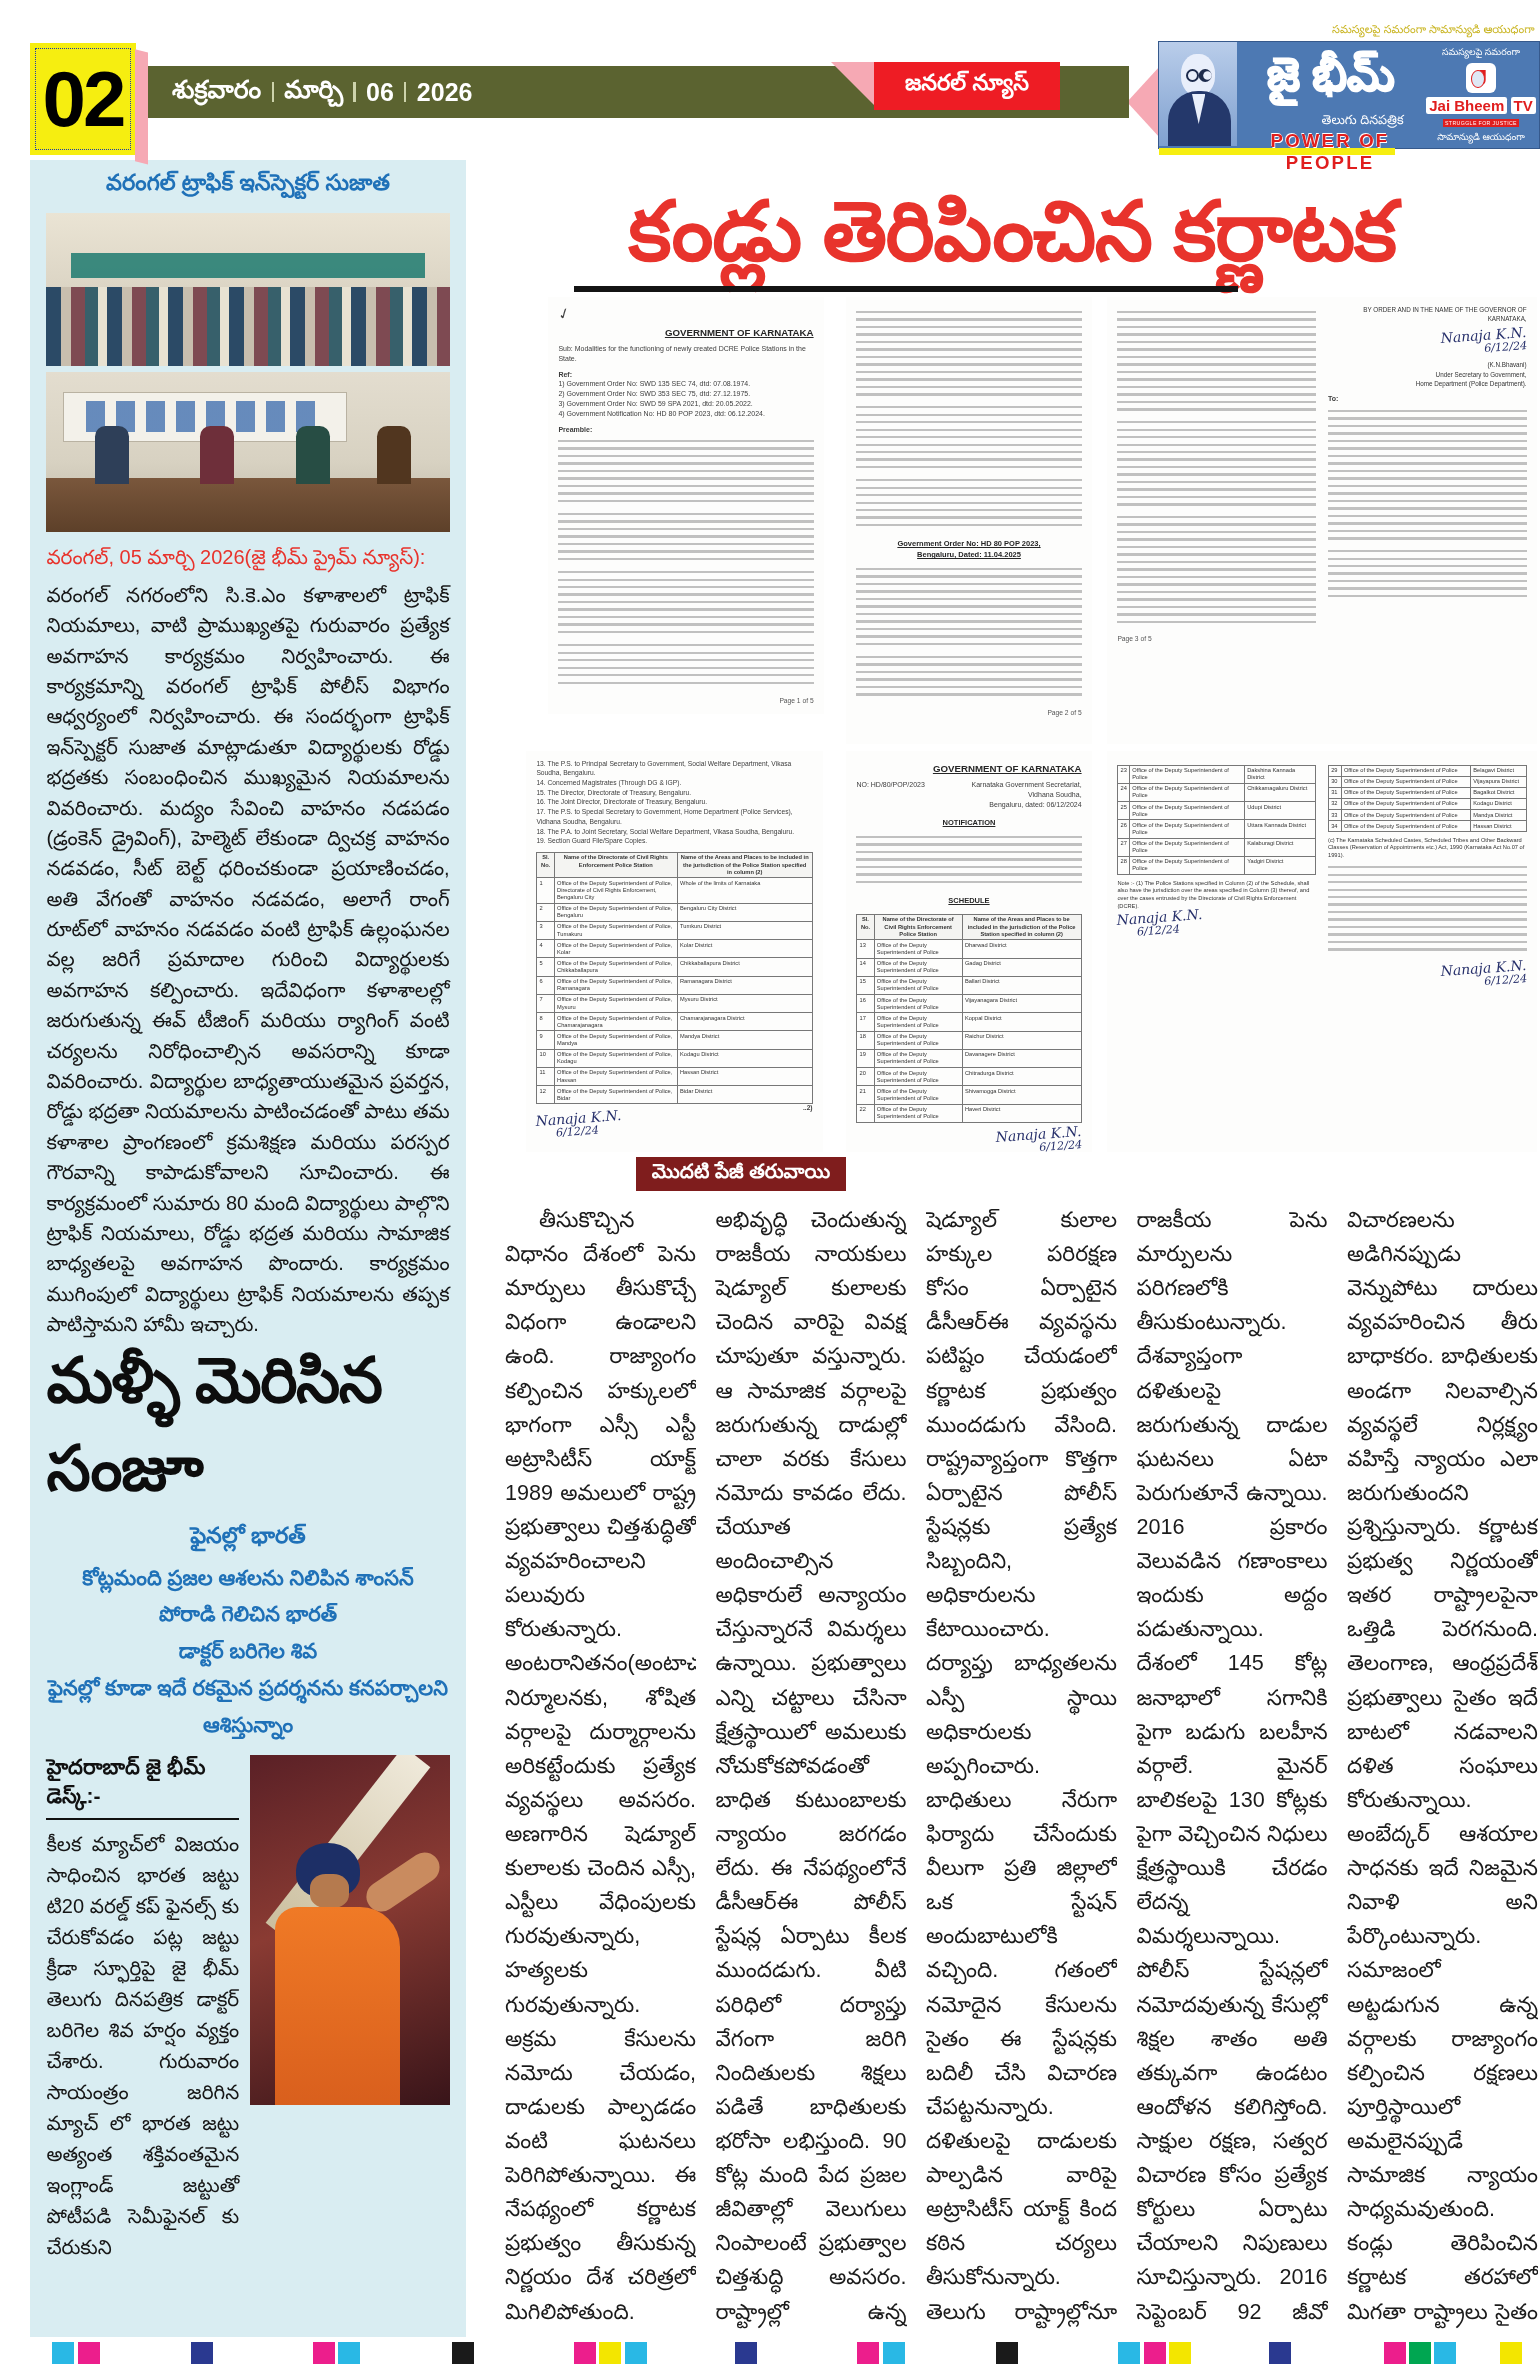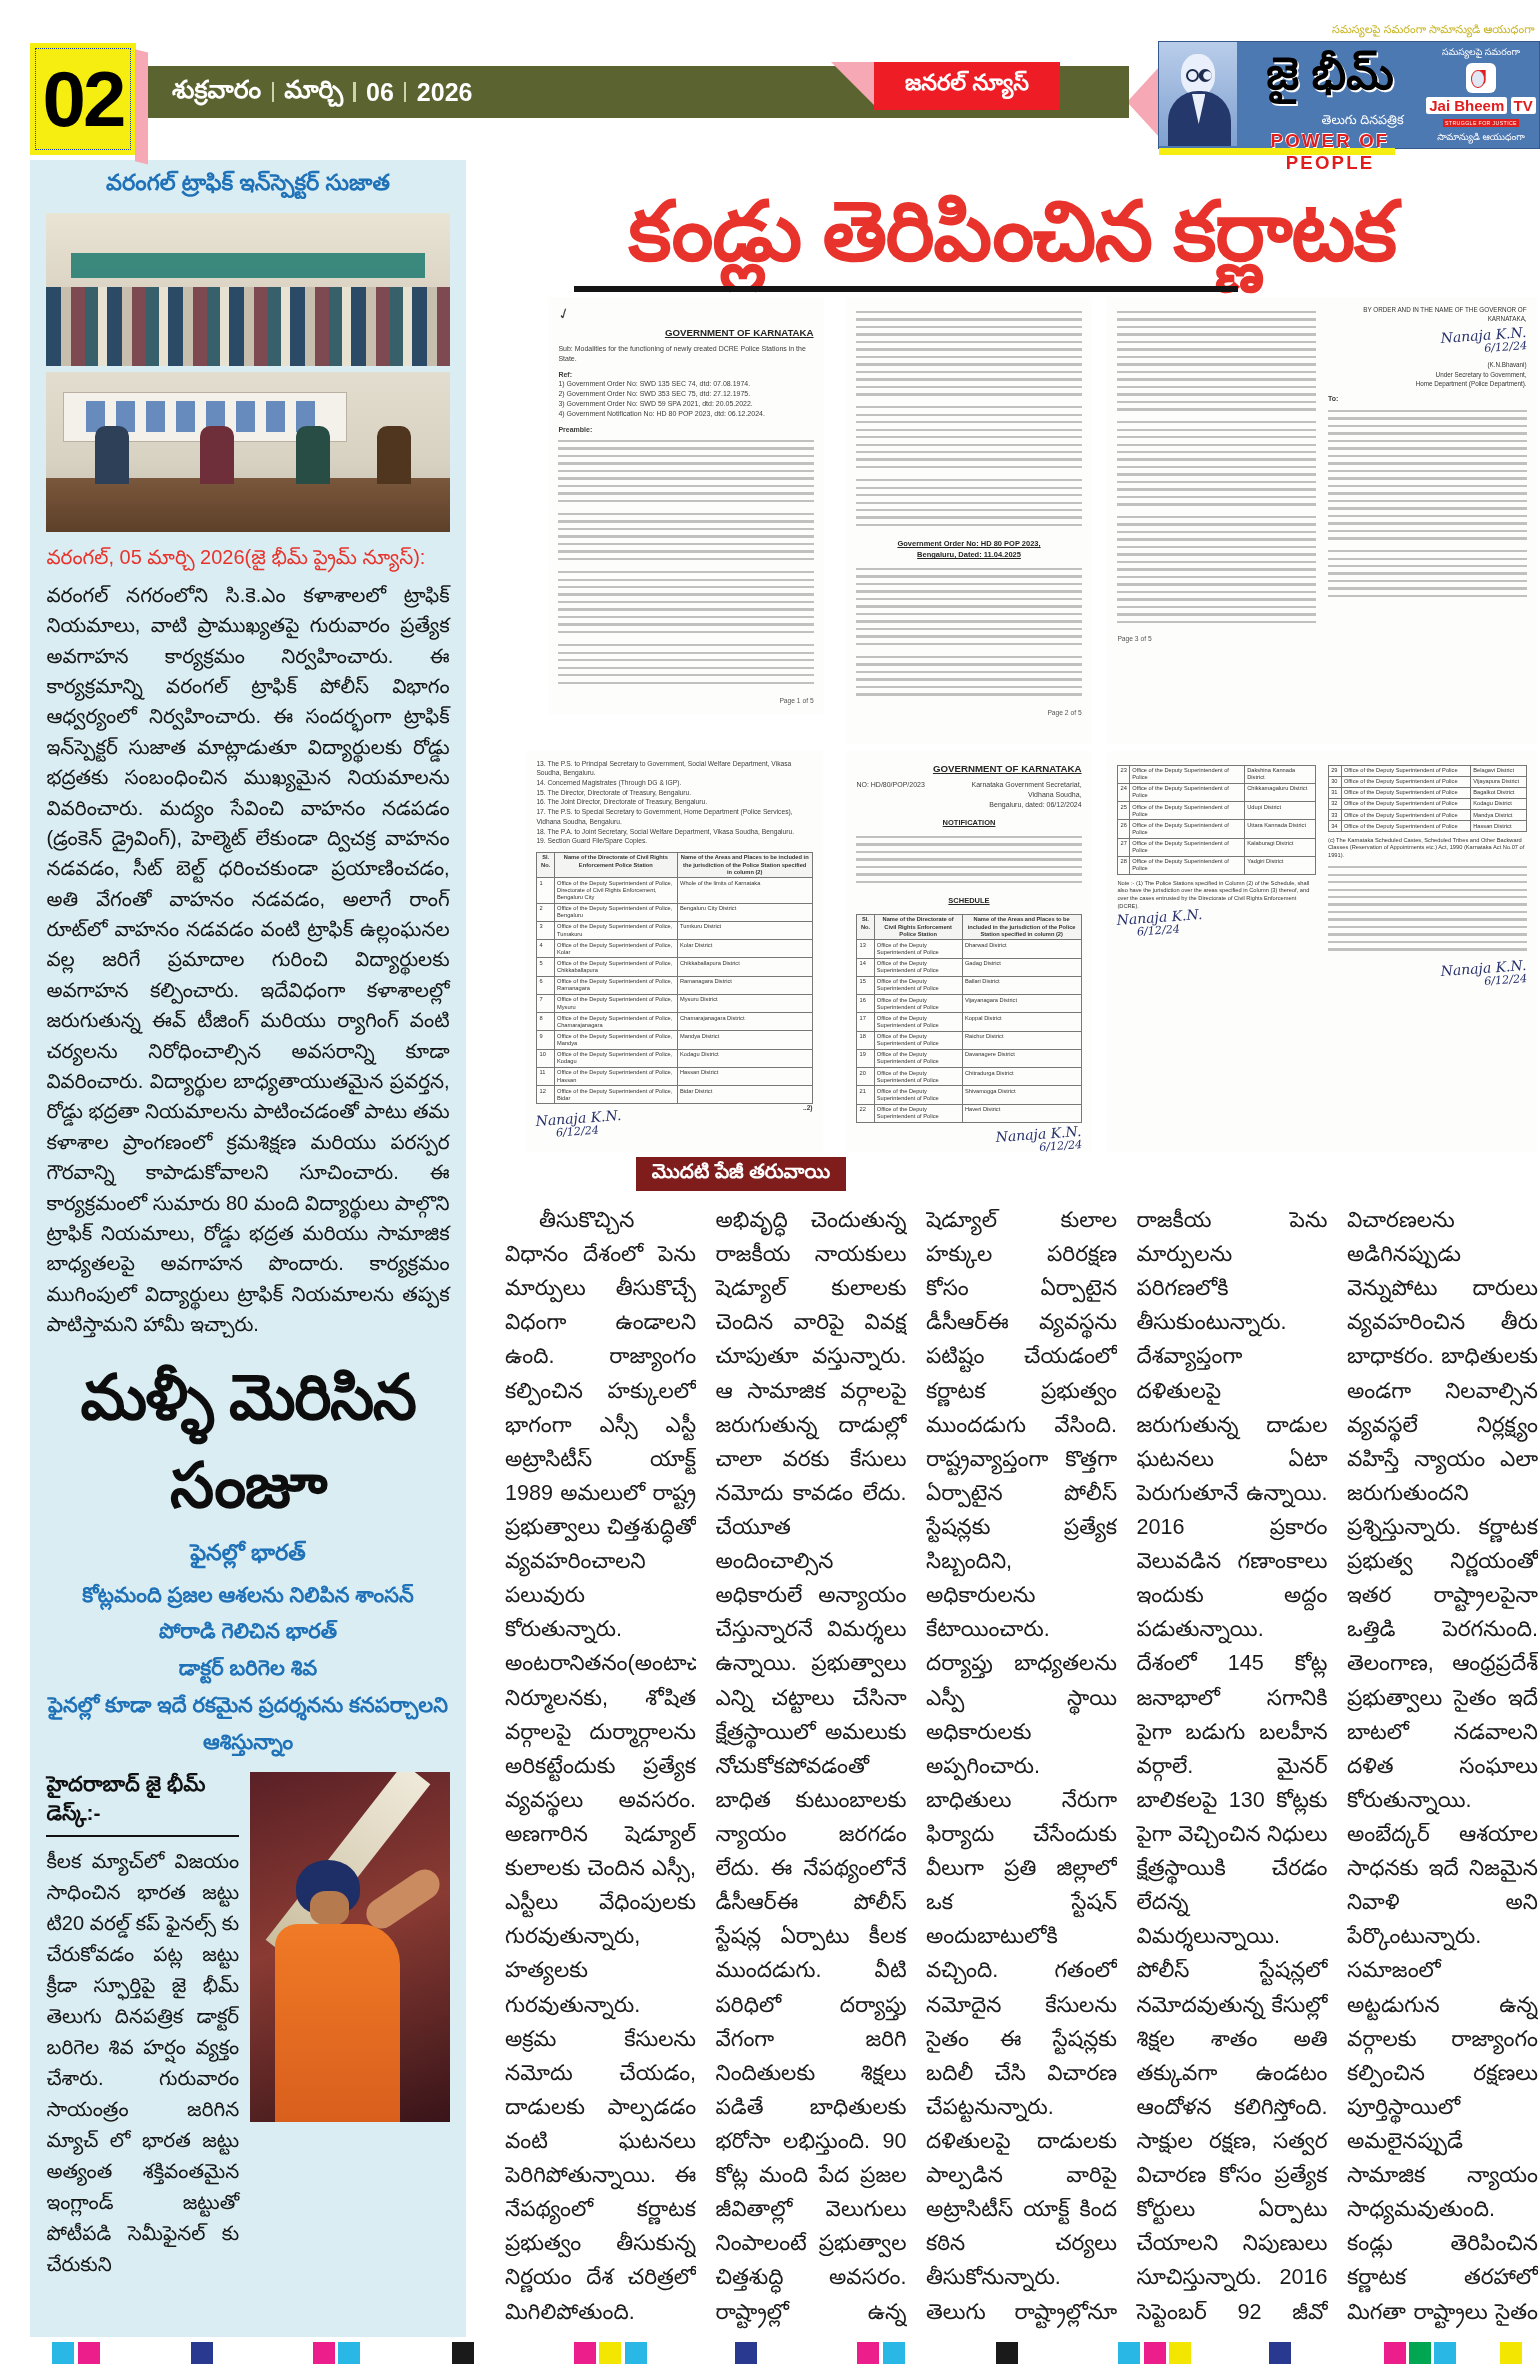--- a/index.html
+++ b/index.html
@@ -18,21 +18,21 @@
   .bar-arrow{left:1127px;top:66px;width:33px;height:72px;background:#f6a9b4;clip-path:polygon(100% 0,100% 100%,0 50%);z-index:0;}
   
   .masthead{left:1158px;top:41px;width:380px;height:106px;background:#4d79b3;border:0.7px solid #36598c;z-index:2;display:flex;}
   .mast-note{position:absolute;top:-19.4px;right:4.5px;font-size:11.2px;color:#c9b41f;white-space:nowrap;}
   .amb{width:78px;height:104px;position:relative;background:linear-gradient(180deg,#b9cdea 0%,#7fa0cf 100%);overflow:hidden;}
   .amb-face{position:absolute;left:22.4px;top:12px;width:34px;height:42px;border-radius:46%;background:#e9effb;}
   .amb-glass{position:absolute;left:27px;top:27px;width:9px;height:9px;border:2.2px solid #1d2b4c;border-radius:50%;box-shadow:15px 0 0 -2.2px #e9effb,12.7px 0 0 #1d2b4c;}
   .amb-suit{position:absolute;left:9px;top:49px;width:63px;height:57px;background:#24386b;border-radius:30px 30px 0 0;}
   .amb-shirt{position:absolute;left:33px;top:52px;width:13.4px;height:30px;background:#e9effb;clip-path:polygon(0 0,100% 0,50% 100%);}
   .mast-mid{flex:1;position:relative;text-align:center;}
-  .mast-title{margin-top:6px;font-size:45px;font-weight:bold;color:#000000;text-shadow:1.5px 1.5px 0 #fff;}
+  .mast-title{margin-top:6px;font-size:45px;font-weight:bold;color:#ffffff;text-shadow:1.5px 1.5px 0 #fff;}
   .mast-sub{font-size:12.7px;color:#fff;margin-top:1.5px;text-align:right;padding-right:19.4px;}
   .mast-power{font-size:18.6px;font-weight:bold;color:#e01e1e;letter-spacing:2.2px;text-shadow:0.7px 0.7px 0 #fff,-0.7px -0.7px 0 #fff;}
   .mast-right{width:110px;display:flex;flex-direction:column;align-items:center;justify-content:space-between;padding:4.5px 3px;}
   .mast-slog{font-size:9.3px;color:#fff;white-space:nowrap;}
   .tvlogo{width:30px;height:30px;background:#fff;border-radius:6px;position:relative;display:flex;align-items:center;justify-content:center;}
   .tvJ{font-size:22.4px;font-weight:bold;color:#e01e1e;}
   .tvoval{position:absolute;left:5.2px;top:6.7px;width:12px;height:16.4px;border:1.5px solid #e01e1e;border-radius:50%;background:#dfe8f5;}
   .tvname{font-size:15px;font-weight:bold;color:#e01e1e;background:#fff;padding:0 3px;border-radius:2.2px;line-height:1.1;}
   .tvsub{font-size:5.2px;color:#fff;background:#e01e1e;padding:0.7px 2.2px;letter-spacing:0.4px;}
   .mast-strip{position:absolute;left:0;bottom:-6.7px;width:62%;height:6.7px;background:#f6ee10;}
@@ -49,21 +49,21 @@
   .ph1 .ph-people{position:absolute;left:0;bottom:0;width:100%;height:52%;background:repeating-linear-gradient(90deg,#2b4a66 0 15px,#c8beae 15px 25px,#7e4a52 25px 39px,#37606b 39px 52px,#e8e2d2 52px 61px);}
   .ph2{height:160px;margin-top:6px;}
   .ph2 .ph-wall{position:absolute;inset:0;background:linear-gradient(180deg,#e3ddcf 0%,#d8d2c2 55%,#beb8a8 100%);}
   .ph2 .ph-banner{position:absolute;left:4%;top:12%;width:70%;height:30%;background:#f3f1ea;border:0.7px solid #b9b2a2;}
   .ph2 .ph-banner:after{content:"";position:absolute;inset:18% 8%;background:repeating-linear-gradient(90deg,#2a5fa8 0 19.4px,transparent 19.4px 30px);opacity:.7;}
   .ph2 .ph-table{position:absolute;left:0;bottom:0;width:100%;height:34%;background:linear-gradient(180deg,#7a573c,#5d4029);}
   .ph2 .fig{position:absolute;bottom:30%;width:34px;height:58px;border-radius:10.4px 10.4px 0 0;background:#2e3f58;}
   .ph2 .f1{left:12%;} .ph2 .f2{left:38%;background:#6e2f3a;} .ph2 .f3{left:62%;background:#274d44;} .ph2 .f4{left:82%;background:#51361f;}
   .t-date{margin-top:13.4px;font-size:20px;font-weight:normal;color:#e8332c;}
   .t-body{margin-top:6px;font-size:20px;line-height:1.52;text-align:justify;color:#161616;}
-  .s-head{margin-top:21px;font-size:63px;font-weight:bold;color:#0d0d0d;text-align:center;letter-spacing:-1.5px;}
+  .s-head{margin-top:4px;font-size:63px;font-weight:bold;color:#0d0d0d;letter-spacing:-1.5px;}
   .s-kick{margin-top:3px;font-size:22.4px;font-weight:bold;color:#1f71b8;text-align:center;}
   .s-subs{margin-top:6px;text-align:center;}
   .s-subs div{font-size:21px;font-weight:bold;color:#1f71b8;line-height:1.75;}
   .s-row{display:flex;margin-top:12px;}
   .s-left{flex:1;padding-right:10.4px;}
   .s-date{display:inline-block;font-size:21px;font-weight:bold;color:#111;border-bottom:2.2px solid #111;padding-bottom:4.5px;}
   .s-body{margin-top:9px;font-size:20px;line-height:1.55;text-align:justify;color:#161616;}
   .cricket{width:200px;height:350px;position:relative;overflow:hidden;background:linear-gradient(160deg,#5a2026 0%,#8a3b33 45%,#381419 100%);flex:none;}
   .ck-bat{position:absolute;left:81px;top:-22.4px;width:34px;height:224px;background:linear-gradient(180deg,#efe9da,#cbbf9f);transform:rotate(38deg);}
   .ck-helm{position:absolute;left:46px;top:88px;width:64px;height:55px;border-radius:50% 50% 42% 42%;background:#1d2f66;}

